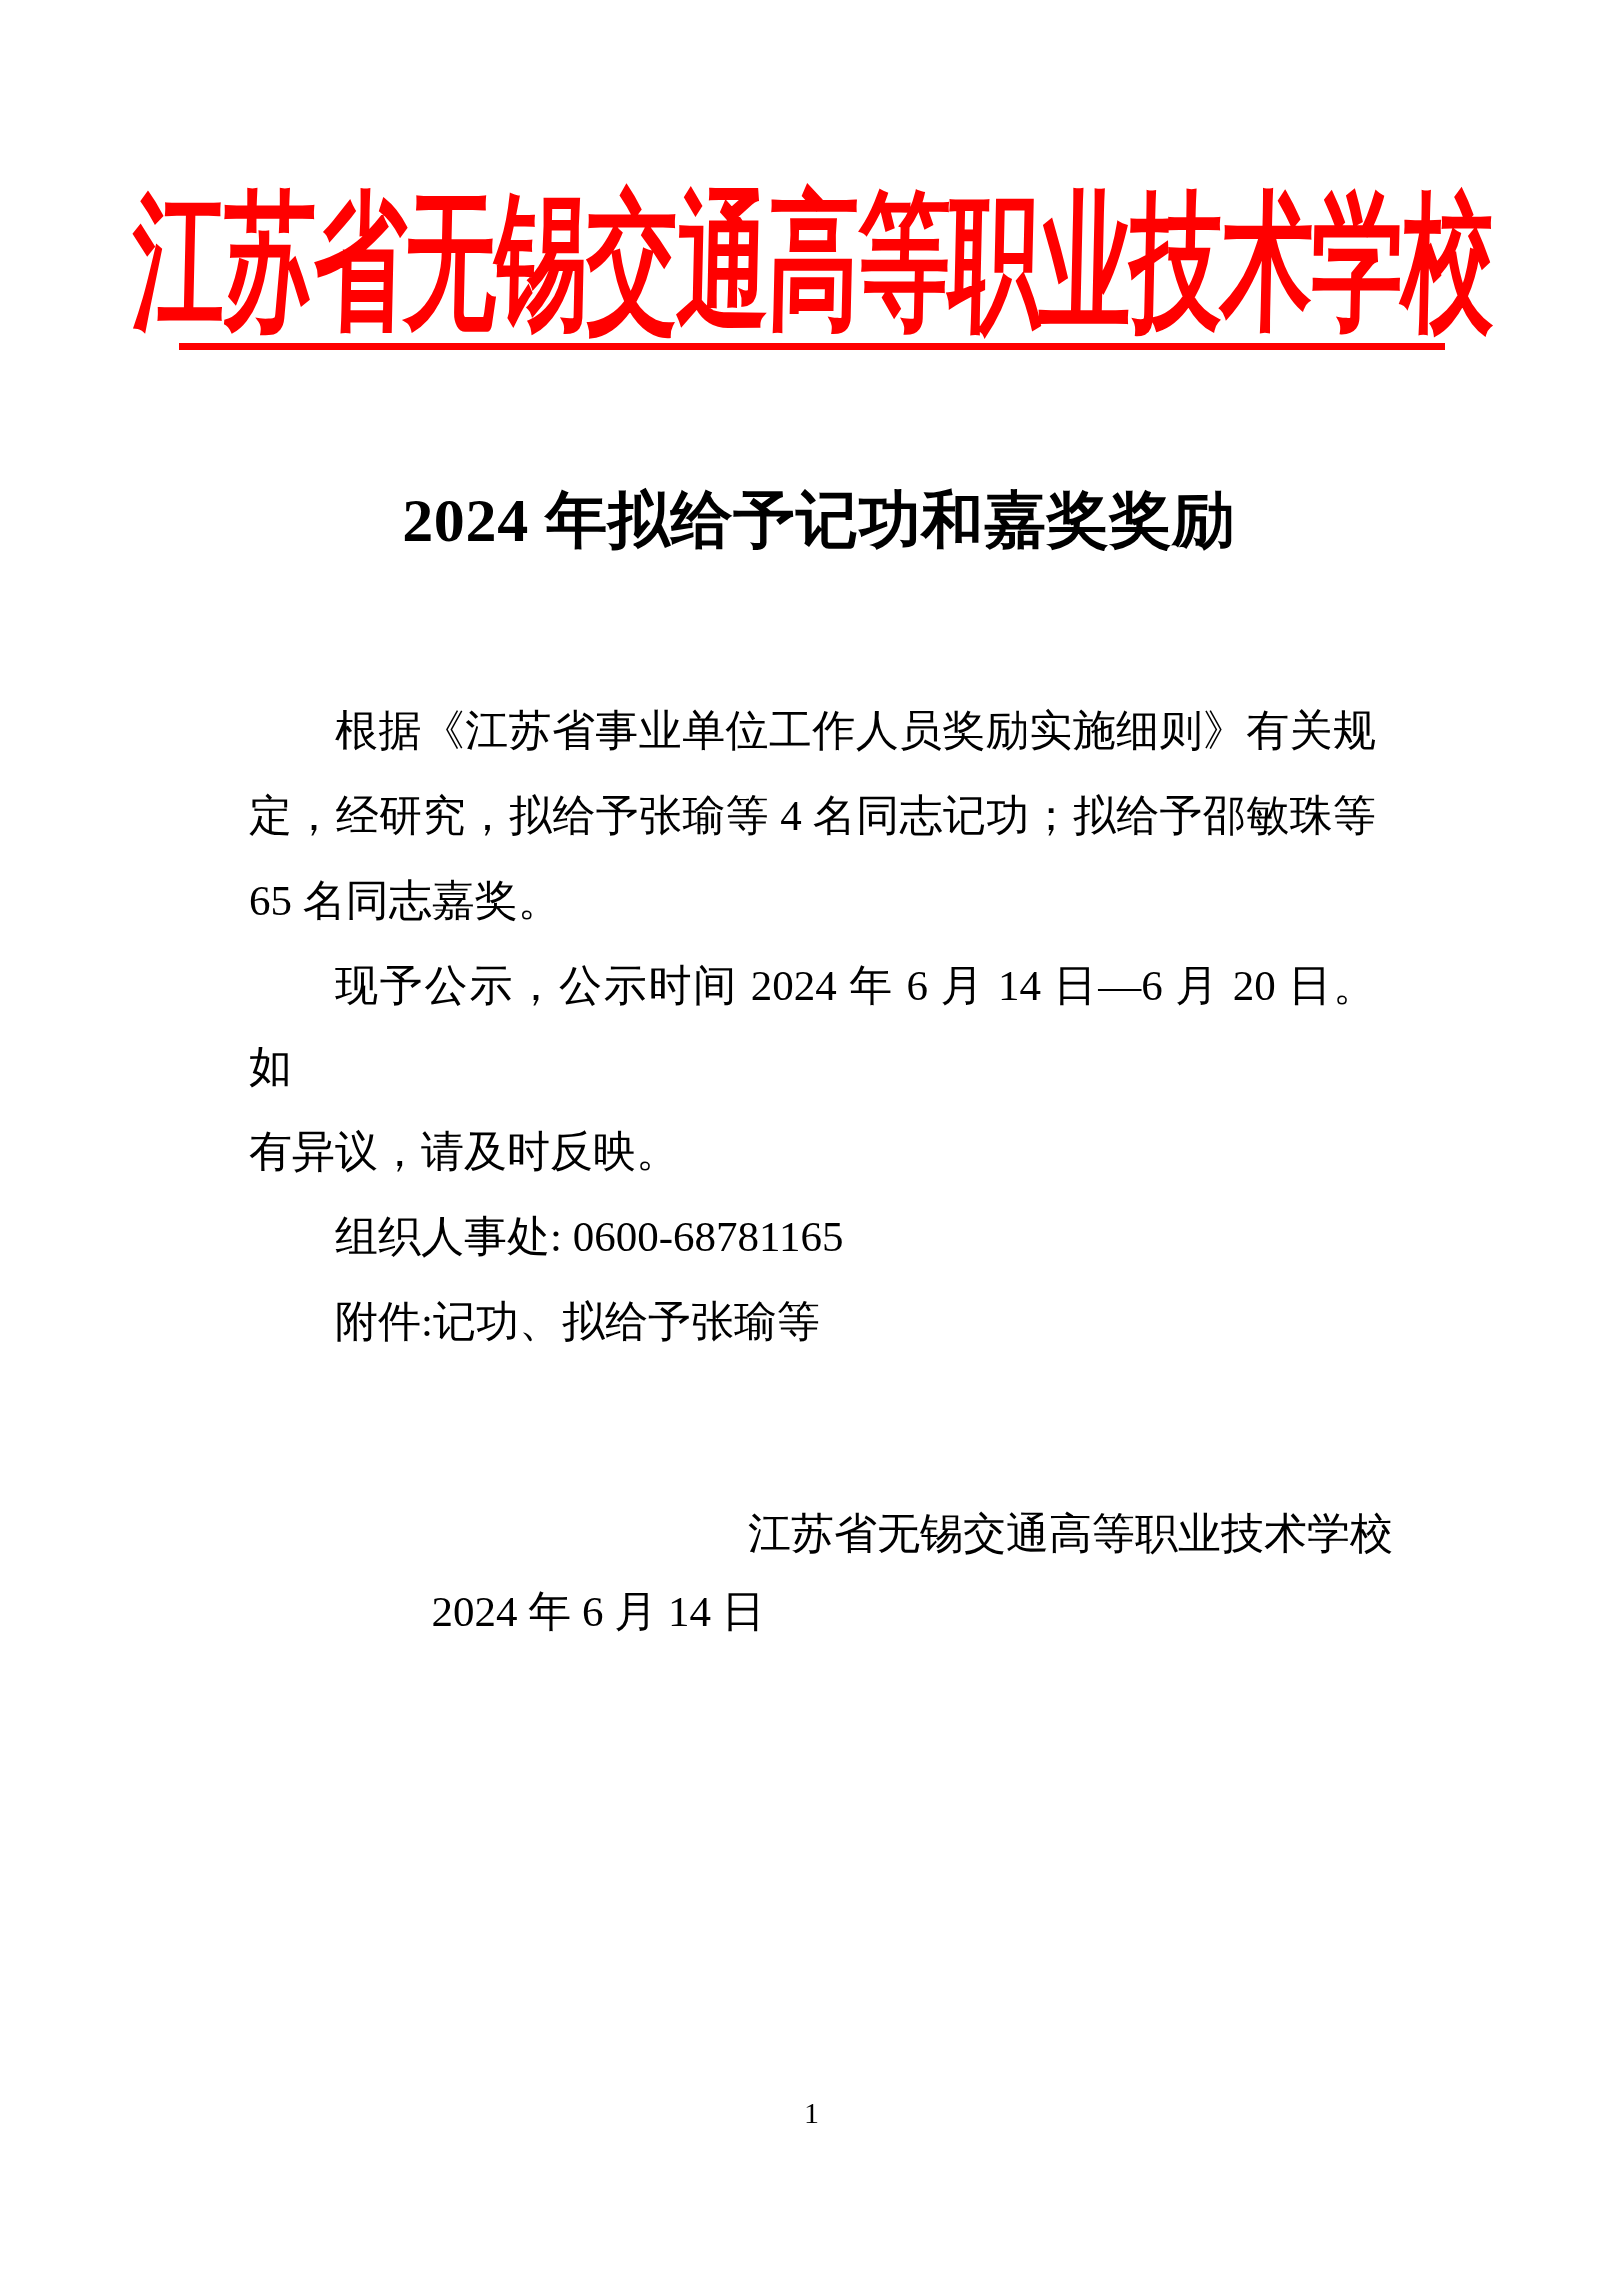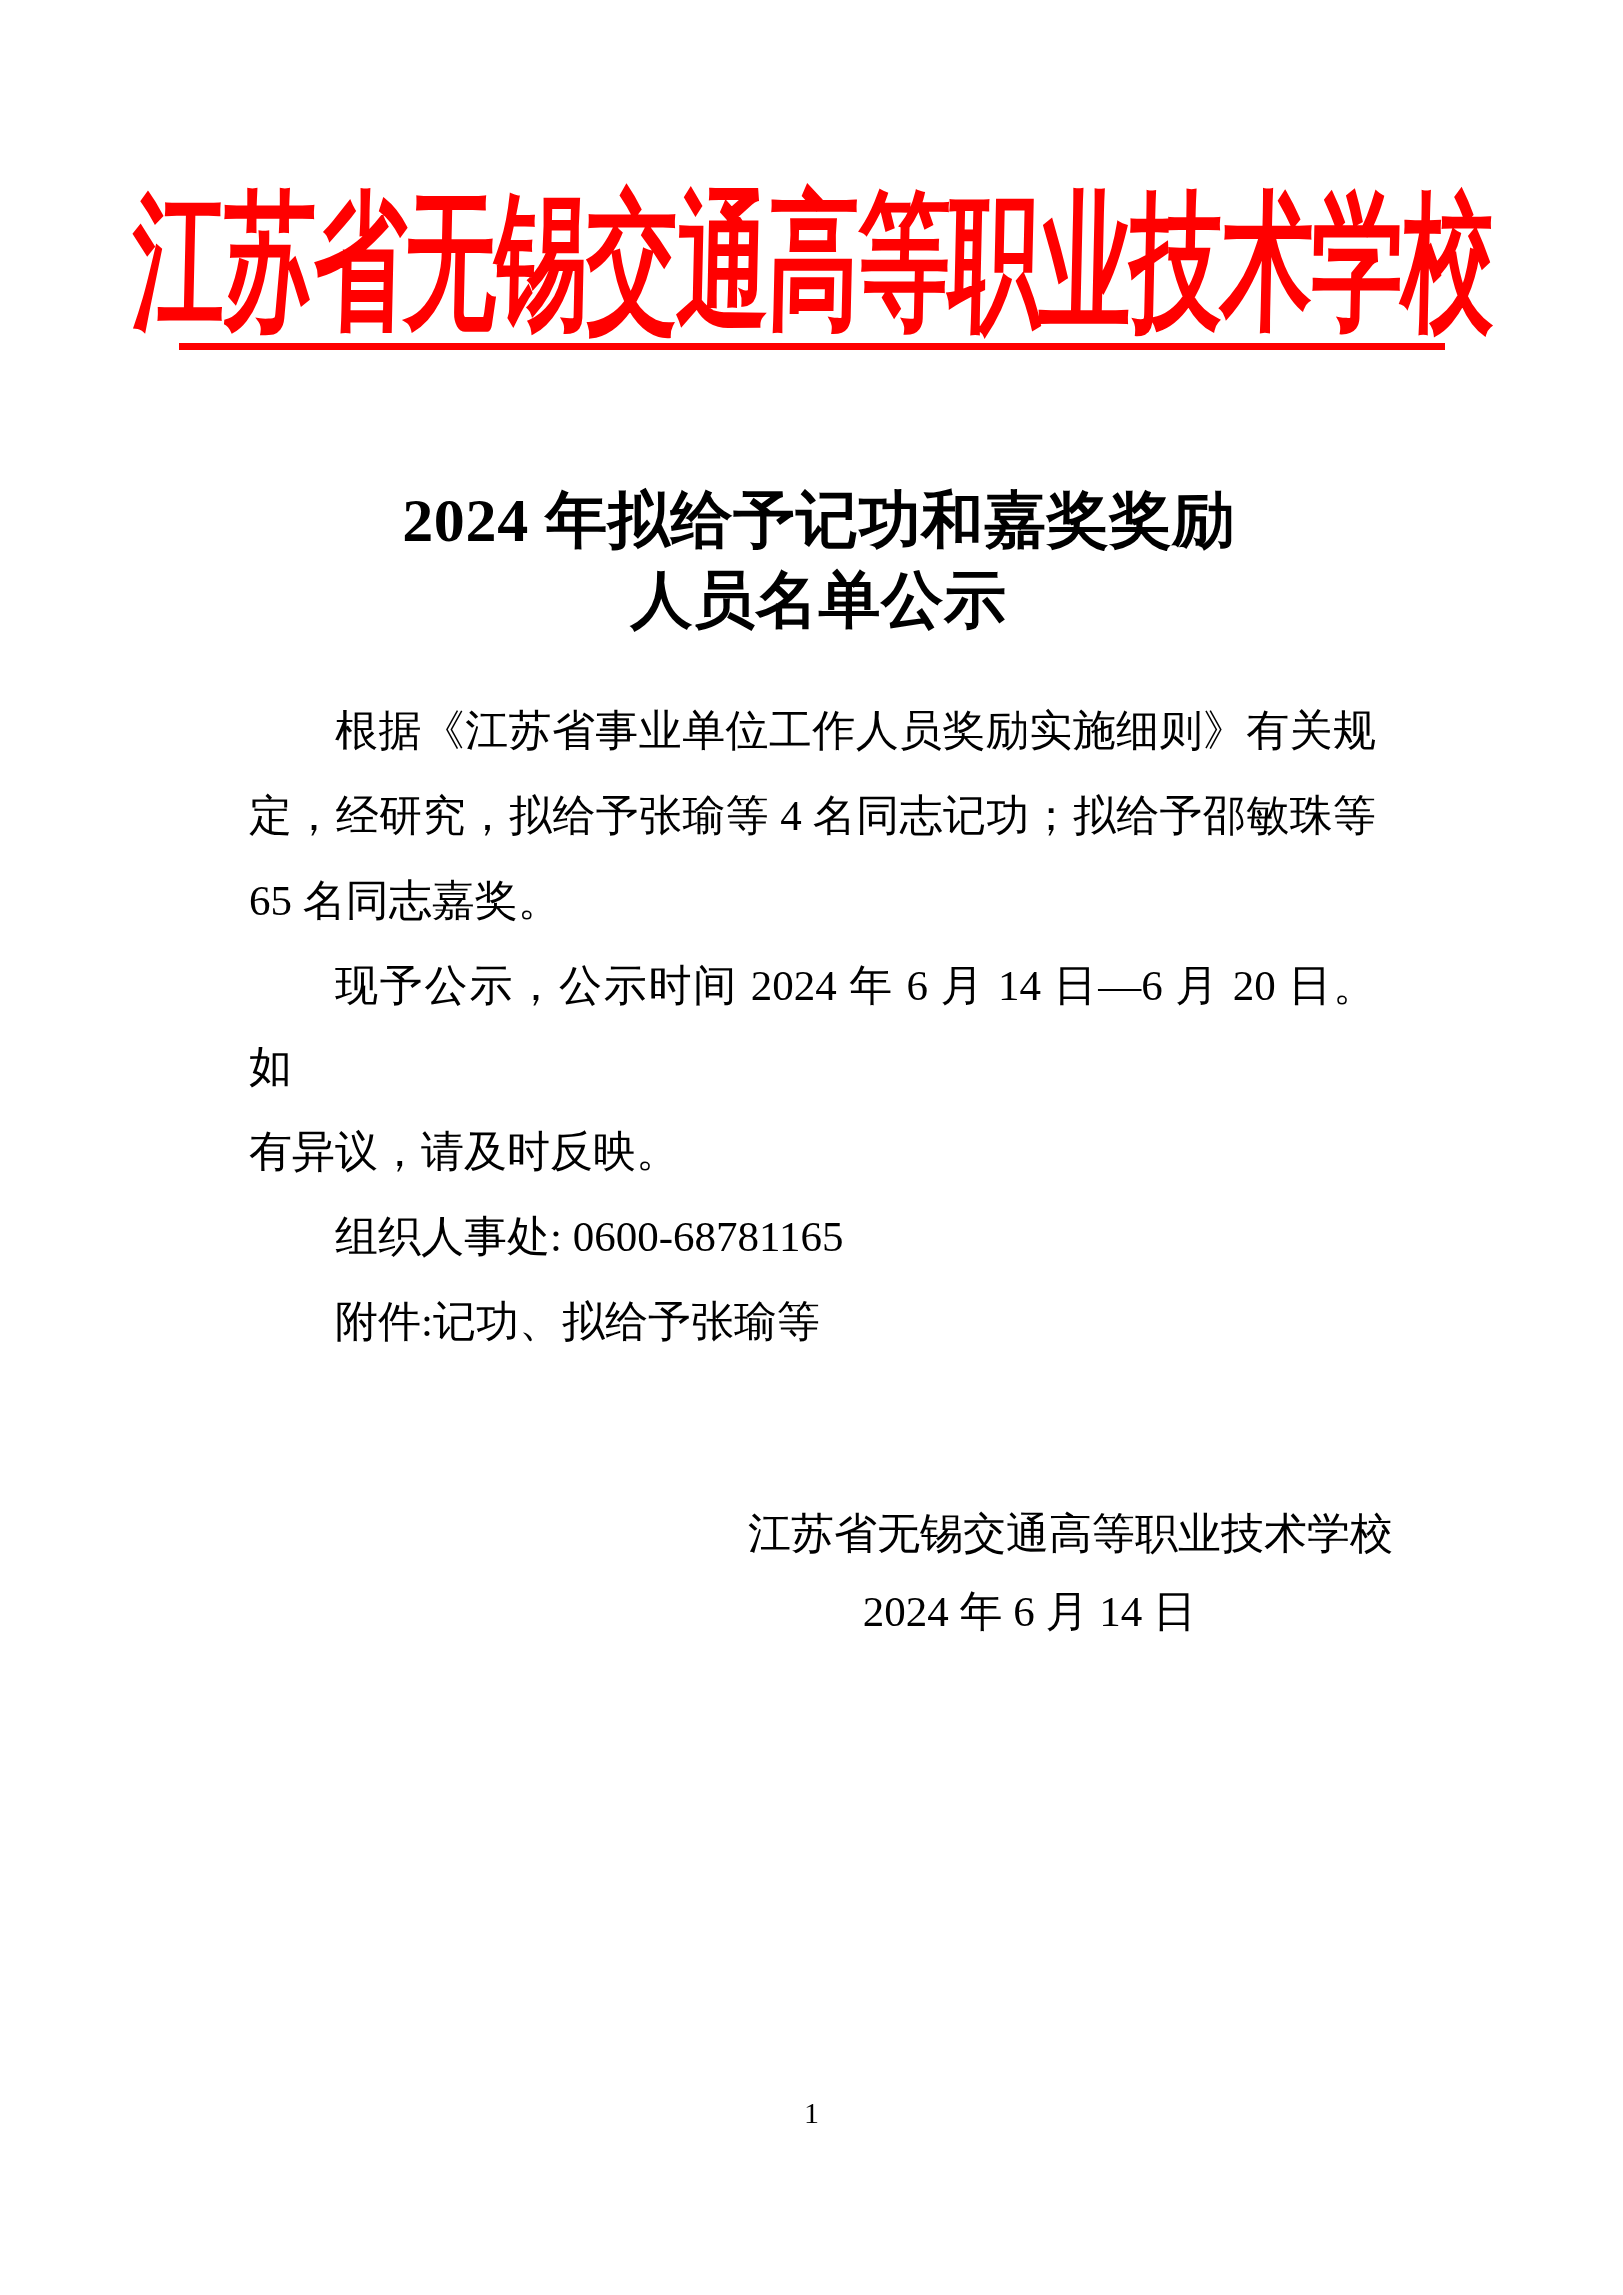--- a/index.html
+++ b/index.html
@@ -88,21 +88,21 @@
     left: 0; right: 0;
     text-align: right;
     padding-right: 230px;
     font-size: 43px;
     line-height: 81px;
   }
   .sign-date {
     position: absolute;
     top: 1571px;
     left: 0; right: 0;
-    text-align: right;
+    text-align: center;
     padding-right: 427px;
     font-size: 43px;
     line-height: 81px;
   }
 
   
   .page-number {
     position: absolute;
     top: 2093px;
     left: 0; right: 0;
@@ -116,21 +116,20 @@
 
 <div class="page">
 
   <header class="masthead">
     <span class="masthead-text">江苏省无锡交通高等职业技术学校</span>
   </header>
   <div class="masthead-rule"></div>
 
   <h1 class="doc-title">
     <div>2024 年拟给予记功和嘉奖奖励</div>
-    <div>人员名单公示</div>
   </h1>
 
   <main class="body-text">
     <p class="jline indent">根据《江苏省事业单位工作人员奖励实施细则》有关规</p>
     <p class="jline">定，经研究，拟给予张瑜等 4 名同志记功；拟给予邵敏珠等</p>
     <p>65 名同志嘉奖。</p>
 
     <p class="jline indent">现予公示，公示时间 2024 年 6 月 14 日—6 月 20 日。如</p>
     <p>有异议，请及时反映。</p>
 

